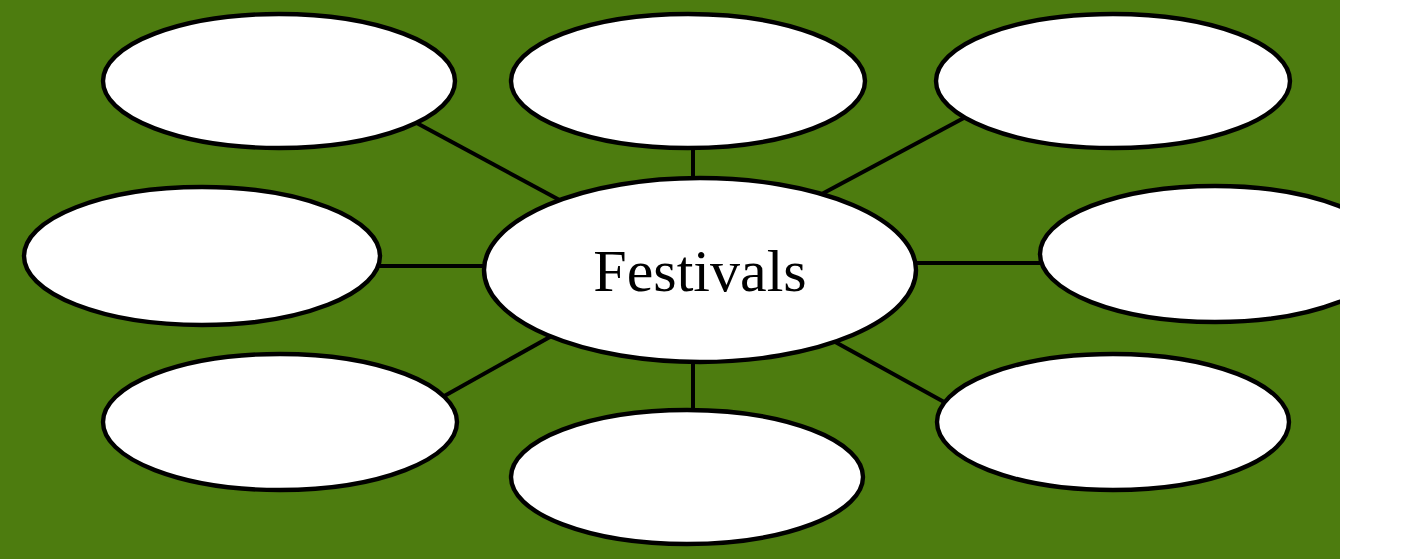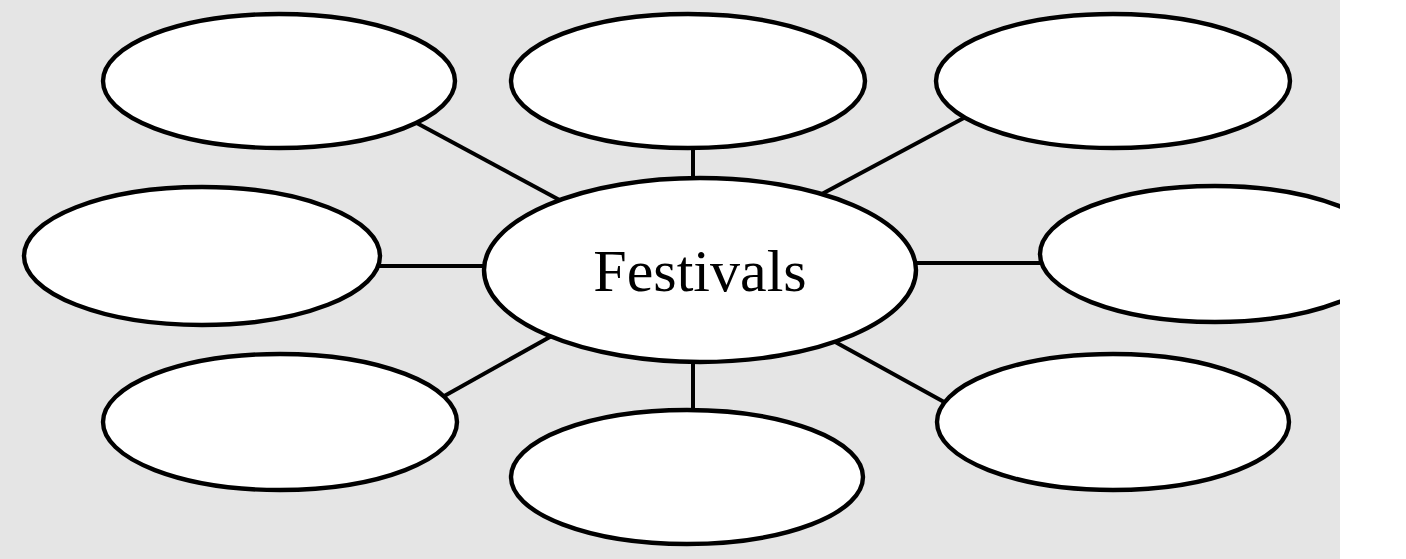--- a/index.html
+++ b/index.html
@@ -3,21 +3,21 @@
 <meta charset="utf-8">
 <style>
   html, body {
     margin: 0;
     padding: 0;
     background: #ffffff;
   }
   .stage {
     width: 1340px;
     height: 559px;
-    background: #e5e5e5;
+    background: #4d7c0f;
     overflow: hidden;
   }
   svg { display: block; }
   .edge-line {
     stroke-width: 4px;
     fill: none;
   }
   .node-ellipse {
     stroke-width: 4.4px;
   }

